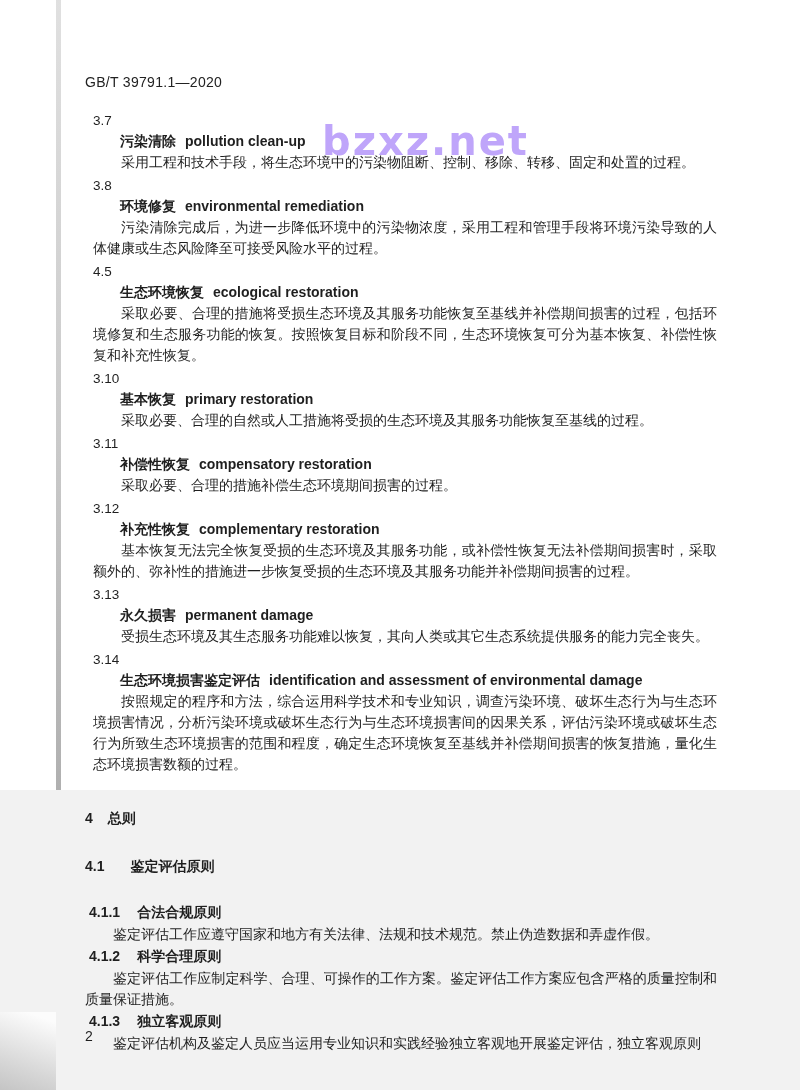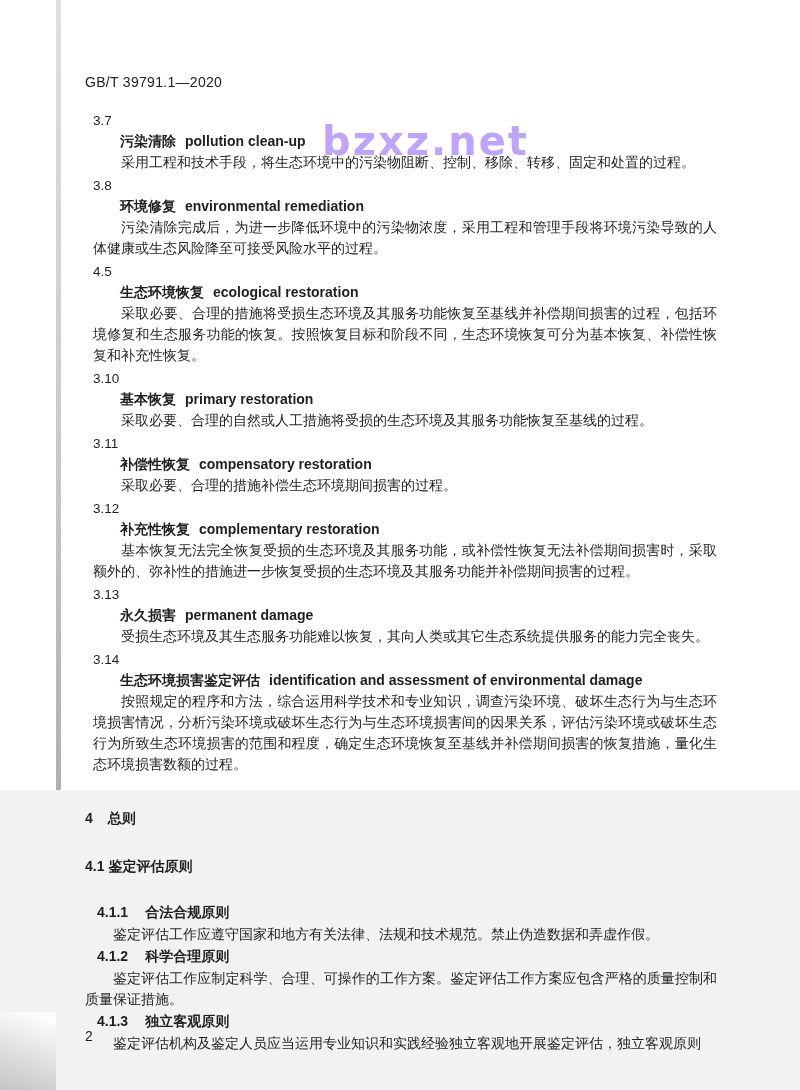--- a/index.html
+++ b/index.html
@@ -55,24 +55,24 @@
   }
   .chapter-title{
     margin:33px 0 27px 0;
     font-family:"Liberation Sans",sans-serif;font-weight:bold;
   }
   .chapter-title .num{margin-right:15px;}
   .section-title{
     margin:0 0 25px 0;
     font-family:"Liberation Sans",sans-serif;font-weight:bold;
   }
-  .section-title .num{margin-right:4px;}
+  .section-title .num{margin-right:26px;}
   .clause{margin:0;}
   .clause-head{
-    margin:1px 12px;
+    margin:1px 4px;
     font-family:"Liberation Sans",sans-serif;font-weight:bold;
   }
   .clause-head .num{margin-right:17px;}
   .page-number{
     position:absolute;left:85px;top:1028px;
     font-family:"Liberation Sans",sans-serif;font-size:14px;z-index:2;
   }
 </style>
 </head>
 <body>

